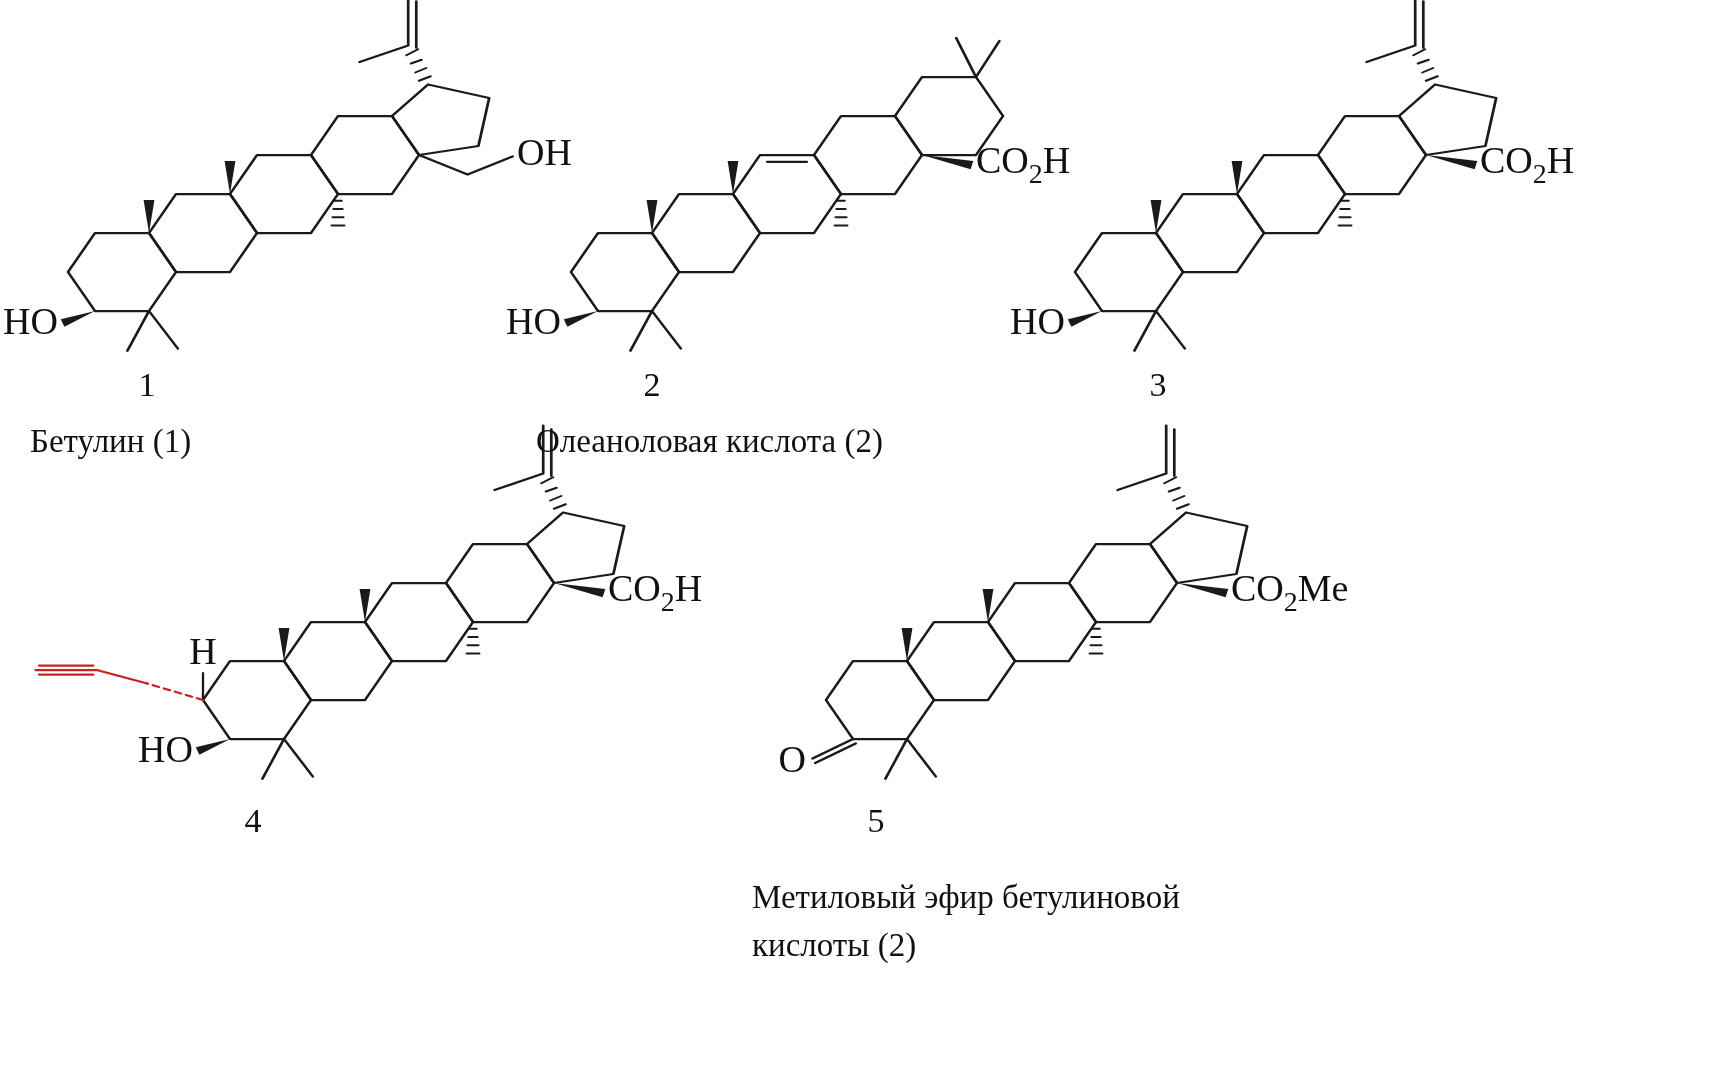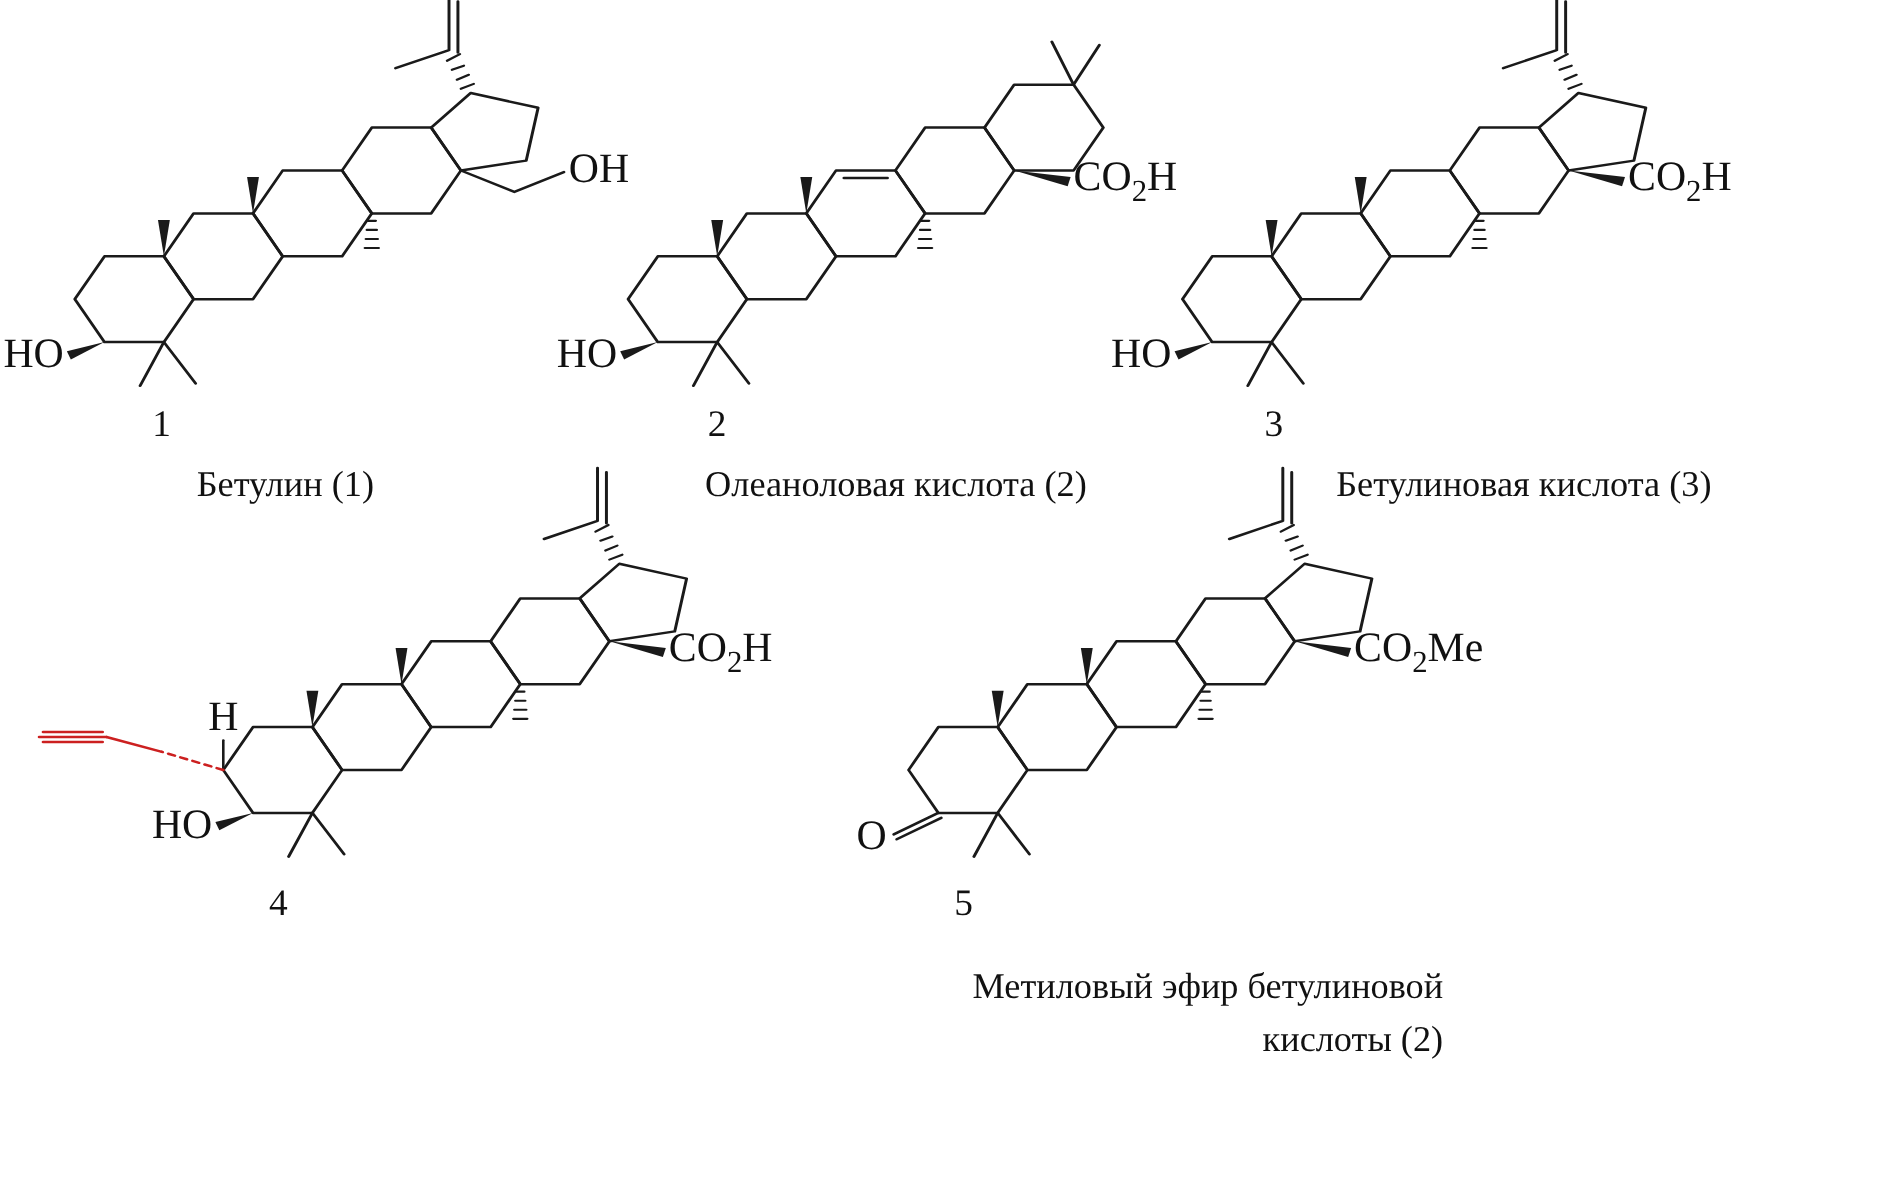--- a/index.html
+++ b/index.html
@@ -2,21 +2,21 @@
 <html><head>
 <meta charset="utf-8">
 <style>
   html,body{margin:0;padding:0;background:#ffffff;}
   #figure{position:relative;width:1727px;height:1072px;background:#ffffff;overflow:hidden;
           font-family:"Liberation Serif",serif;color:#111;}
   #structures{position:absolute;left:0;top:0;}
   text.flabel{font-family:"Liberation Serif",serif;font-size:38px;fill:#111;}
   text.num{font-family:"Liberation Serif",serif;font-size:34px;fill:#111;}
   tspan.sub{font-size:28px;}
-  .caption{position:absolute;font-size:33px;line-height:1.45;text-align:right;color:#111;}
+  .caption{position:absolute;font-size:33px;line-height:1.45;text-align:left;color:#111;}
 </style>
 </head>
 <body>
 
 <div id="figure">
 
 <svg id="structures" width="1727" height="1072" viewBox="0 0 1727 1072" xmlns="http://www.w3.org/2000/svg" xmlns:xlink="http://www.w3.org/1999/xlink">
 
   <defs>
 
@@ -127,26 +127,23 @@
 </svg>
 
   <div class="caption" style="left:30px;top:418px;width:310px">
     <span>Бетулин (1)</span>
   </div>
 
   <div class="caption" style="left:536px;top:418px;width:452px">
     <span>Олеаноловая кислота (2)</span>
   </div>
 
-  <div class="caption" style="left:1096px;top:418px;width:460px">
-    <span>Бетулиновая кислота (3)</span>
-  </div>
 
   <div class="caption" style="left:70px;top:874px;width:580px">
     <br>
   </div>
 
-  <div class="caption" style="left:768px;top:874px;width:544px">
+  <div class="caption" style="left:752px;top:874px;width:544px">
     <span>Метиловый эфир бетулиновой</span><br>
     <span>кислоты (2)</span>
   </div>
 
 </div>
 
 </body></html>

